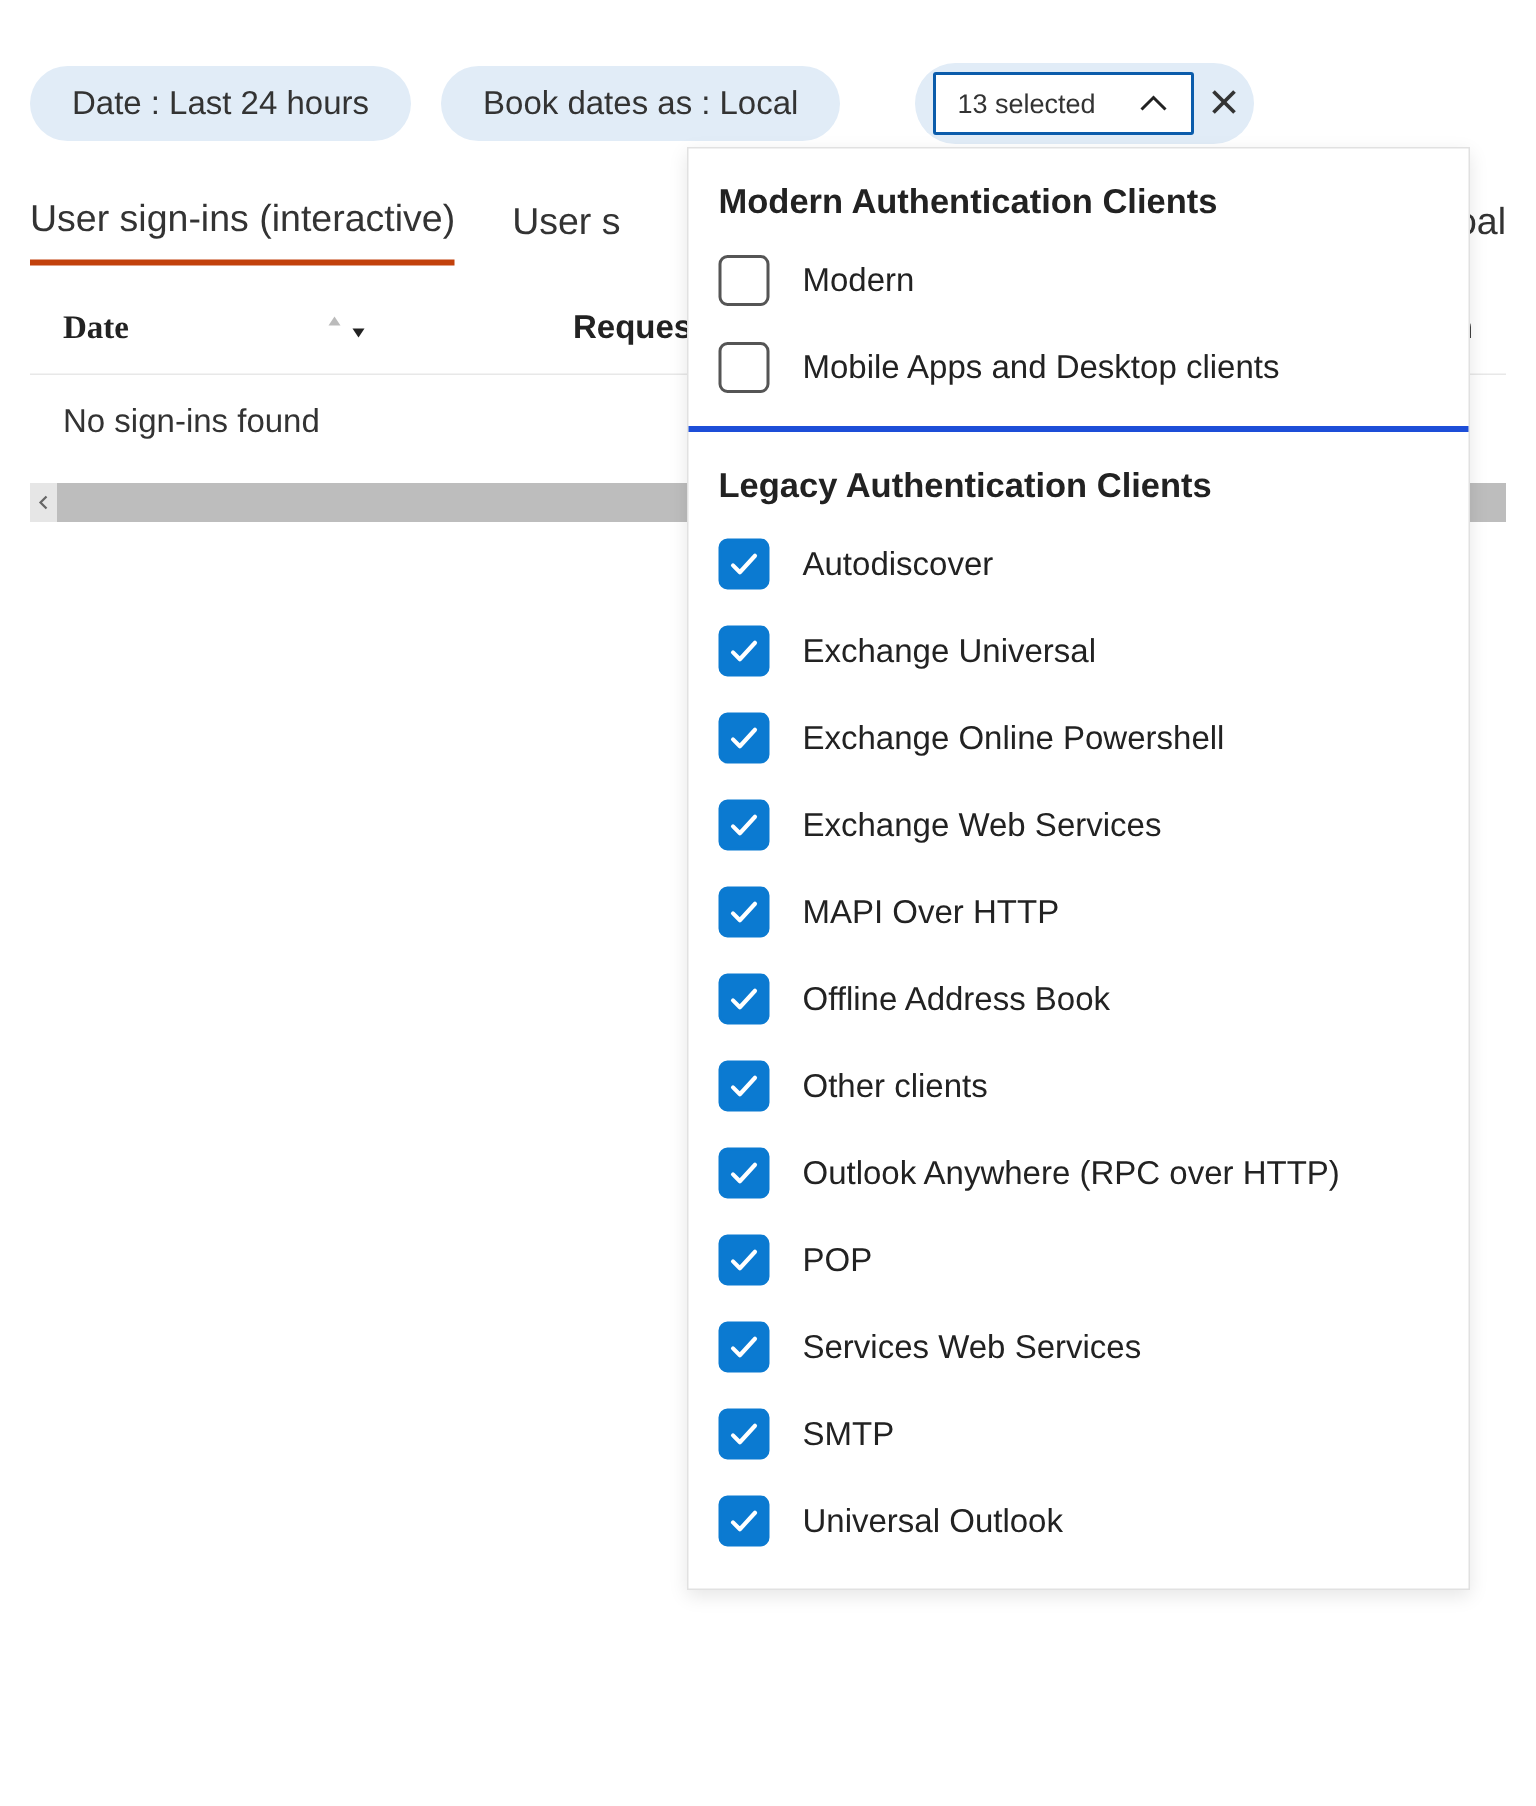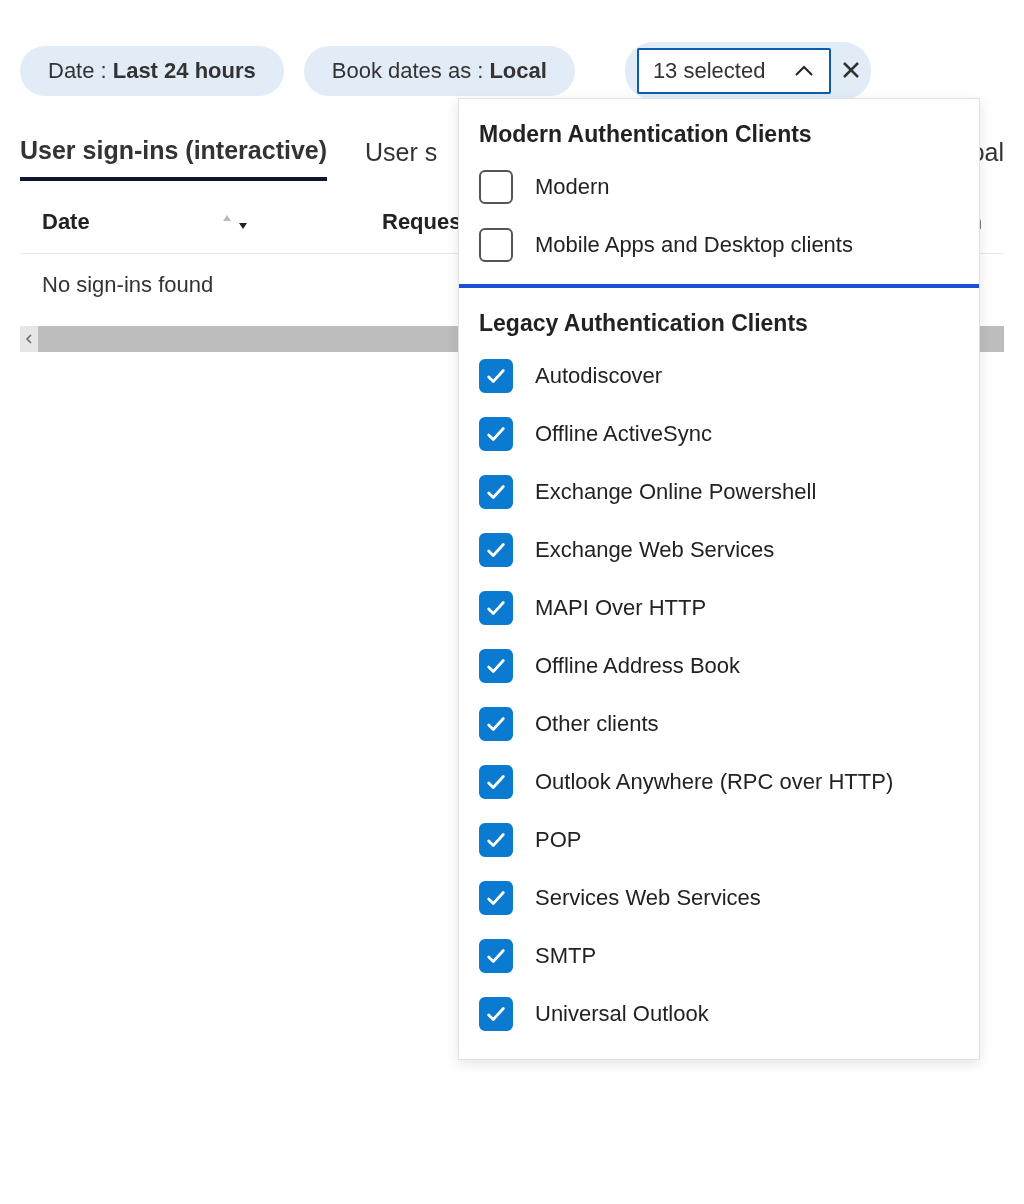--- a/index.html
+++ b/index.html
@@ -25,40 +25,40 @@
       background: #e1ecf7;
       border-radius: 28px;
       padding: 12px 28px;
       font-size: 22px;
       color: #333;
       display: inline-flex;
       align-items: center;
       white-space: nowrap;
     }
     .filter-pill .bold {
-      font-weight: 700;
+      font-weight: 400;
       margin-left: 6px;
     }
     .filter-dropdown-pill {
       background: #e1ecf7;
       border-radius: 28px;
       padding: 6px 10px 6px 12px;
       display: inline-flex;
       align-items: center;
       margin-left: 30px;
     }
     .dropdown-inner {
       background: #ffffff;
       border: 2px solid #0b5cab;
       border-radius: 2px;
       padding: 8px 14px;
       display: flex;
       align-items: center;
       gap: 28px;
-      font-size: 22px;
+      font-size: 18px;
       color: #333;
       cursor: pointer;
     }
     .chevron-up {
       width: 22px;
       height: 22px;
       display: inline-flex;
       align-items: center;
       justify-content: center;
     }
@@ -79,22 +79,22 @@
       font-size: 25px;
       color: #333;
       align-items: center;
     }
     .tab {
       padding-bottom: 12px;
       cursor: pointer;
       white-space: nowrap;
     }
     .tab.active {
-      font-weight: 700;
-      border-bottom: 4px solid #0f172a;
+      font-weight: 400;
+      border-bottom: 4px solid #c2410c;
     }
     .tab.partial-right {
       margin-left: auto;
       color: #333;
     }
     .table-container {
       padding: 0 20px;
     }
     .table-header {
       display: flex;
@@ -104,20 +104,21 @@
       gap: 120px;
       font-size: 22px;
       font-weight: 700;
       color: #222;
     }
     .col-date {
       display: flex;
       align-items: center;
       gap: 120px;
       min-width: 220px;
+      font-family: Liberation Serif, serif;
     }
     .sort-arrows {
       display: inline-flex;
       align-items: center;
       gap: 2px;
       margin-left: 10px;
     }
     .sort-arrows svg {
       width: 14px;
       height: 18px;
@@ -280,21 +281,21 @@
           </svg>
         </span>
         <span class="option-label">Autodiscover</span>
       </div>
       <div class="option-row">
         <span class="checkbox checked">
           <svg viewBox="0 0 24 24">
             <polyline points="4,13 9,18 20,6" fill="none" stroke="#fff" stroke-width="3" stroke-linecap="round" stroke-linejoin="round"></polyline>
           </svg>
         </span>
-        <span class="option-label">Offline ActiveSync</span>
+        <span class="option-label">Exchange Universal</span>
       </div>
       <div class="option-row">
         <span class="checkbox checked">
           <svg viewBox="0 0 24 24">
             <polyline points="4,13 9,18 20,6" fill="none" stroke="#fff" stroke-width="3" stroke-linecap="round" stroke-linejoin="round"></polyline>
           </svg>
         </span>
         <span class="option-label">Exchange Online Powershell</span>
       </div>
       <div class="option-row">

